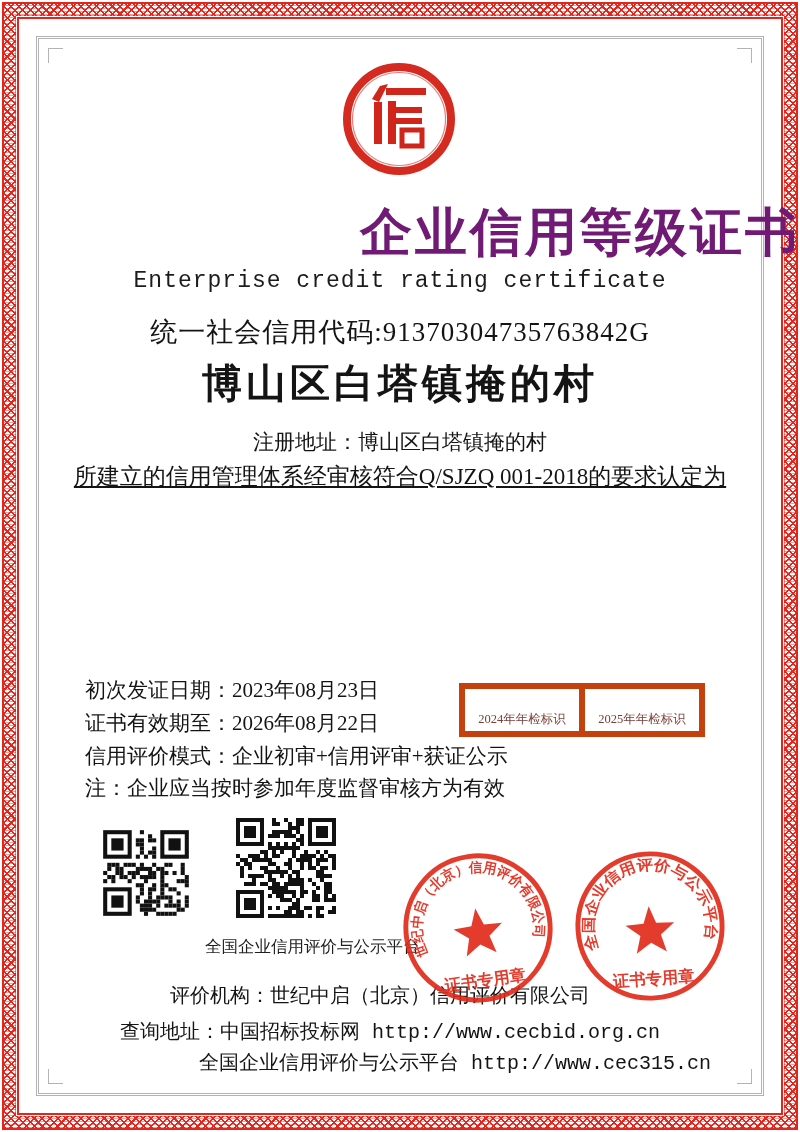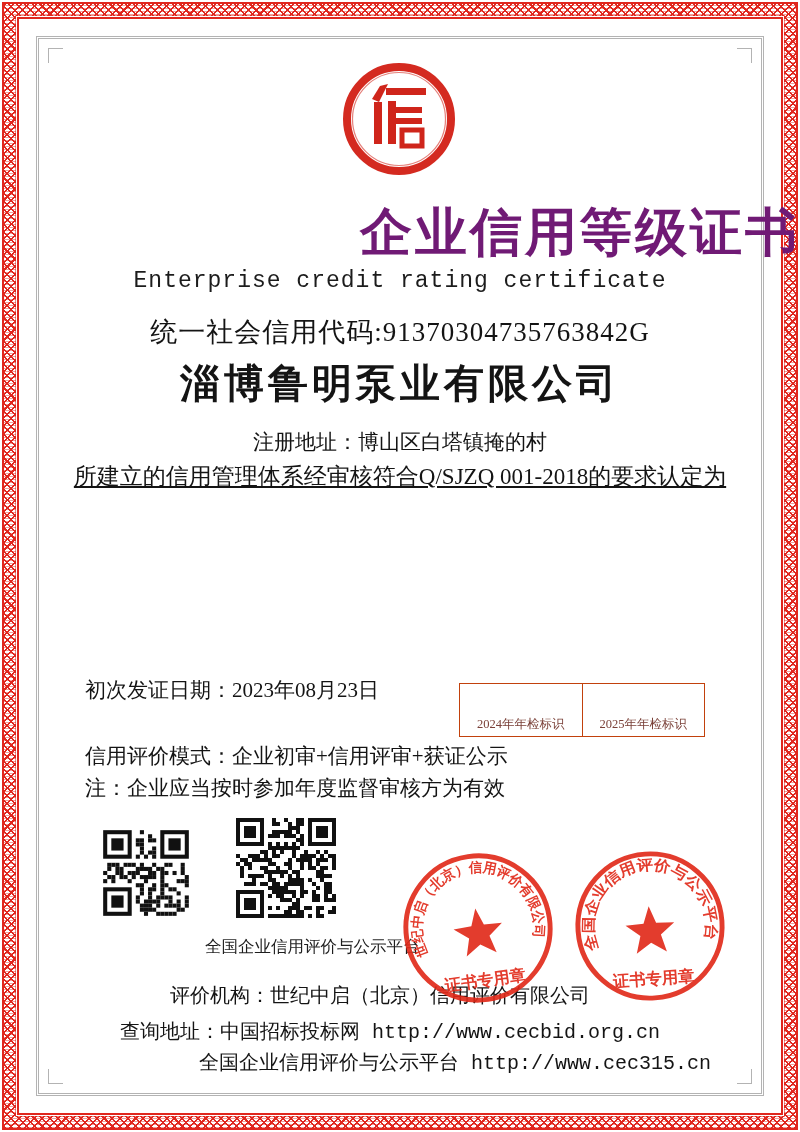--- a/index.html
+++ b/index.html
@@ -49,21 +49,21 @@
   .cert-title{top:198px;font-size:52px;font-weight:800;letter-spacing:3px;color:#701a75;text-align:right;}
   .cert-subtitle{top:268px;font-size:23px;font-family:"Liberation Mono","DejaVu Sans Mono",monospace;color:#1c1c1c;letter-spacing:1px;}
   .credit-code{top:314px;font-size:27px;letter-spacing:1px;}
   .company-name{top:356px;font-size:40px;font-weight:800;letter-spacing:4px;}
   .address-line{top:428px;font-size:21px;}
   .assessment-line{top:461px;font-size:23px;text-decoration:underline;}
   .award-title{top:543px;font-size:62px;font-weight:900;letter-spacing:1px;}
   .detail-line{left:85px;font-size:21px;white-space:nowrap;}
   .d1{top:676px;} .d2{top:709px;} .d3{top:742px;} .d4{top:774px;}
   .annual-boxes{left:459px;top:683px;width:246px;height:54px;display:flex;}
-  .annual-cell{position:relative;flex:1;border:1px solid #c2410c;}
+  .annual-cell{position:relative;flex:1;border:6px solid #c2410c;}
   .annual-cell + .annual-cell{border-left:none;}
   .annual-label{position:absolute;left:0;right:0;bottom:3px;text-align:center;font-size:12.5px;color:#7a4038;font-family:"Liberation Serif",serif;}
   .qr{background:#fff;}
   .qr1{left:95px;top:822px;width:102px;height:102px;}
   .qr2{left:228px;top:810px;width:116px;height:116px;}
   .qr-label{top:936px;font-size:16.5px;color:#1e1e1e;white-space:nowrap;}
   .qr-label1{left:50px;width:200px;text-align:center;}
   .qr-label2{left:205px;width:205px;text-align:center;}
   .stamp{width:158px;height:158px;opacity:.9;}
   .stamp1{left:399px;top:849px;transform:rotate(-8deg);}
@@ -104,25 +104,26 @@
         <rect x="56" y="47" width="26" height="6"></rect>
         <rect x="56" y="58" width="26" height="6"></rect>
         <rect x="62" y="70" width="20" height="16" fill="none" stroke="#cf251b" stroke-width="5"></rect>
       </g>
     </svg>
 
     <div class="abs center-line cert-title">企业信用等级证书</div>
     <div class="abs center-line cert-subtitle">Enterprise credit rating certificate</div>
 
     <div class="abs center-line credit-code">统一社会信用代码:91370304735763842G</div>
-    <div class="abs center-line company-name">淄博鲁明泵业有限公司</div>
+    <div class="abs center-line company-name">博山区白塔镇掩的村</div>
     <div class="abs center-line address-line">注册地址：博山区白塔镇掩的村</div>
     <div class="abs center-line assessment-line">所建立的信用管理体系经审核符合Q/SJZQ 001-2018的要求认定为</div>
 
     <div class="abs detail-line d1">初次发证日期：2023年08月23日</div>
+    <div class="abs detail-line d2">证书有效期至：2026年08月22日</div>
     <div class="abs detail-line d3">信用评价模式：企业初审+信用评审+获证公示</div>
     <div class="abs detail-line d4">注：企业应当按时参加年度监督审核方为有效</div>
 
     <div class="abs annual-boxes">
       <div class="annual-cell">
         <div class="annual-label">2024年年检标识</div>
       </div>
       <div class="annual-cell">
         <div class="annual-label">2025年年检标识</div>
       </div>

